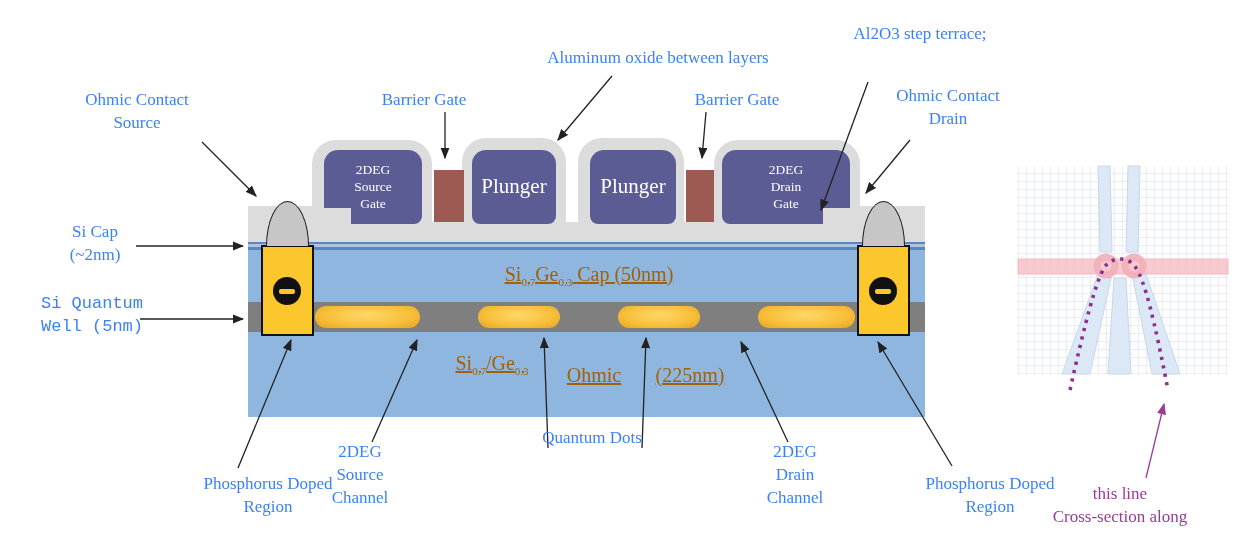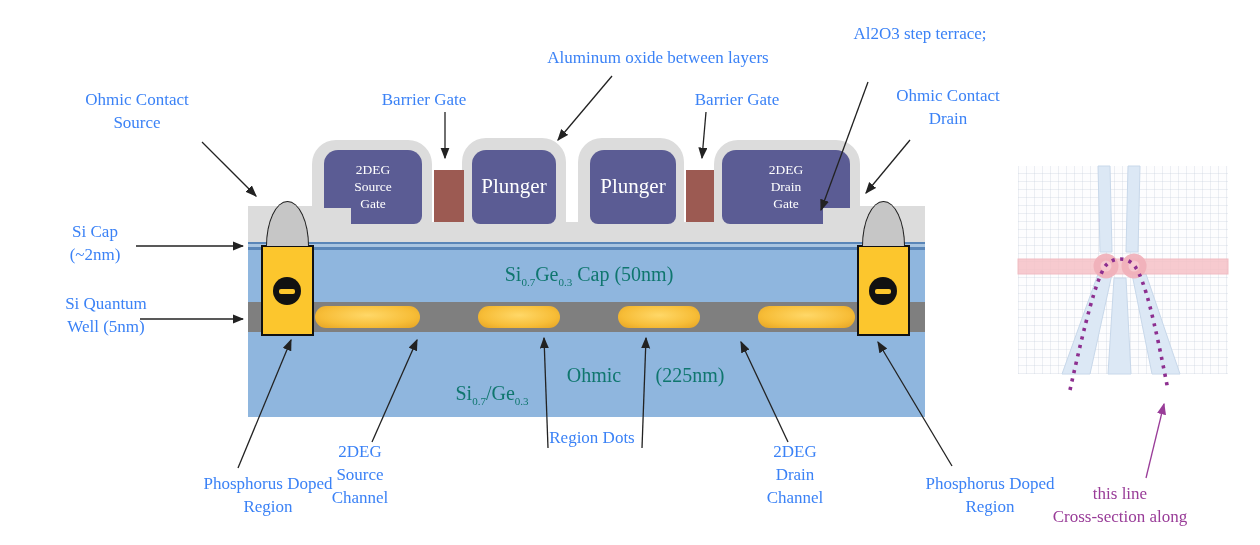--- a/index.html
+++ b/index.html
@@ -10,21 +10,21 @@
        font-size:17px;line-height:1.36;color:#3b82f6;white-space:nowrap;}
   .lbl.purple{color:#993c98;}
   .lbl span{display:block;}
   
   .slab{background:#dcdcdc;}
   .ald-strip{background:#dcdcdc;}
   .ald-text{position:absolute;transform:translateX(-50%);font-size:15px;color:#4c4c4c;white-space:nowrap;}
   .sicap{background:linear-gradient(180deg,#5a86b8 0 2px,#a9c5e1 2px 5px,#5a86b8 5px 8px);}
   .blue{background:#8fb6de;}
   .qw{background:#7f7f7f;}
-  .layer-text{position:absolute;transform:translateX(-50%);color:#0f766e;font-size:20px;white-space:nowrap;}
+  .layer-text{position:absolute;transform:translateX(-50%);color:#a16207;font-size:20px;white-space:nowrap;text-decoration:underline;}
   .layer-text .sub{font-size:11px;vertical-align:-5px;}
   .pill{position:absolute;height:22px;border-radius:11px;
         background:radial-gradient(ellipse at 50% 42%,#ffd868 0%,#f7bd37 62%,#e3a122 100%);}
   
   .env{position:absolute;background:#dcdcdc;border-radius:24px 24px 0 0;}
   .gate{position:absolute;background:#5b5c94;border-radius:14px 14px 8px 8px;color:#fff;text-align:center;}
   .gate .g3{font-size:13.5px;line-height:17px;}
   .gate .g1{font-size:21px;}
   .notch{position:absolute;background:#dcdcdc;}
   .barrier{position:absolute;background:#9c5a52;}
@@ -91,21 +91,21 @@
   <div class="abs blue" style="left:248px;top:332px;width:677px;height:85px;"></div>
 
   <div class="pill" style="left:315px;top:306px;width:105px;"></div>
   <div class="pill" style="left:478px;top:306px;width:82px;"></div>
   <div class="pill" style="left:618px;top:306px;width:82px;"></div>
   <div class="pill" style="left:758px;top:306px;width:97px;"></div>
 
   <div class="layer-text" style="left:589px;top:263px;">
     <span>Si</span><span class="sub">0.7</span><span>Ge</span><span class="sub">0.3</span><span> Cap (50nm)</span>
   </div>
-  <div class="layer-text" style="left:492px;top:382px;">
+  <div class="layer-text" style="left:492px;top:352px;">
     <span>Si</span><span class="sub">0.7</span><span>/Ge</span><span class="sub">0.3</span>
   </div>
   <div class="layer-text" style="left:594px;top:364px;">Ohmic</div>
   <div class="layer-text" style="left:690px;top:364px;">(225nm)</div>
 
   <div class="ohmic" style="left:261px;top:245px;width:49px;height:87px;">
     <div class="charge" style="left:10px;top:30px;">
         <div class="bar"></div>
       </div>
   </div>
@@ -180,37 +180,37 @@
   <div class="lbl" style="left:948px;top:84px;">
     <span>Ohmic Contact</span>
     <span>Drain</span>
   </div>
 
   <div class="lbl" style="left:95px;top:220px;">
     <span>Si Cap</span>
     <span>(~2nm)</span>
   </div>
 
-  <div class="lbl" style="left:106px;top:292px;">
+  <div class="lbl" style="left:92px;top:292px;font-family:Liberation Mono, monospace;">
     <span>Si Quantum</span>
     <span>Well (5nm)</span>
   </div>
 
   <div class="lbl" style="left:268px;top:472px;">
     <span>Phosphorus Doped</span>
     <span>Region</span>
   </div>
 
   <div class="lbl" style="left:360px;top:440px;">
     <span>2DEG</span>
     <span>Source</span>
     <span>Channel</span>
   </div>
 
-  <div class="lbl" style="left:592px;top:426px;">Region Dots</div>
+  <div class="lbl" style="left:592px;top:426px;">Quantum Dots</div>
 
   <div class="lbl" style="left:795px;top:440px;">
     <span>2DEG</span>
     <span>Drain</span>
     <span>Channel</span>
   </div>
 
   <div class="lbl" style="left:990px;top:472px;">
     <span>Phosphorus Doped</span>
     <span>Region</span>

